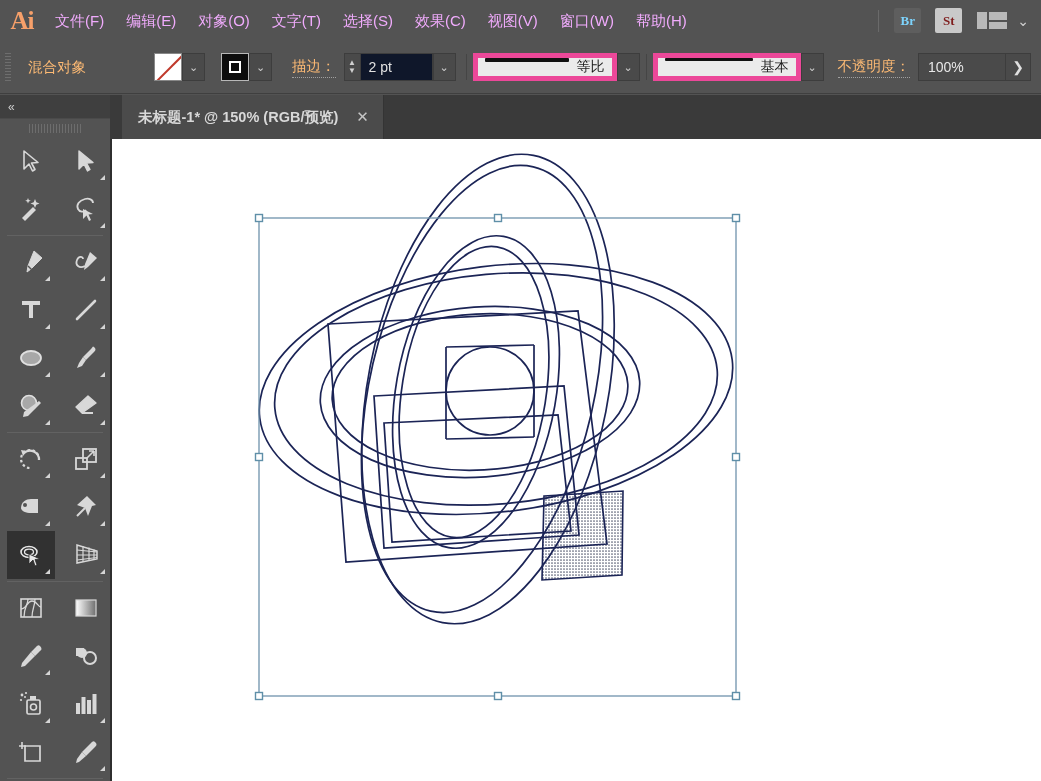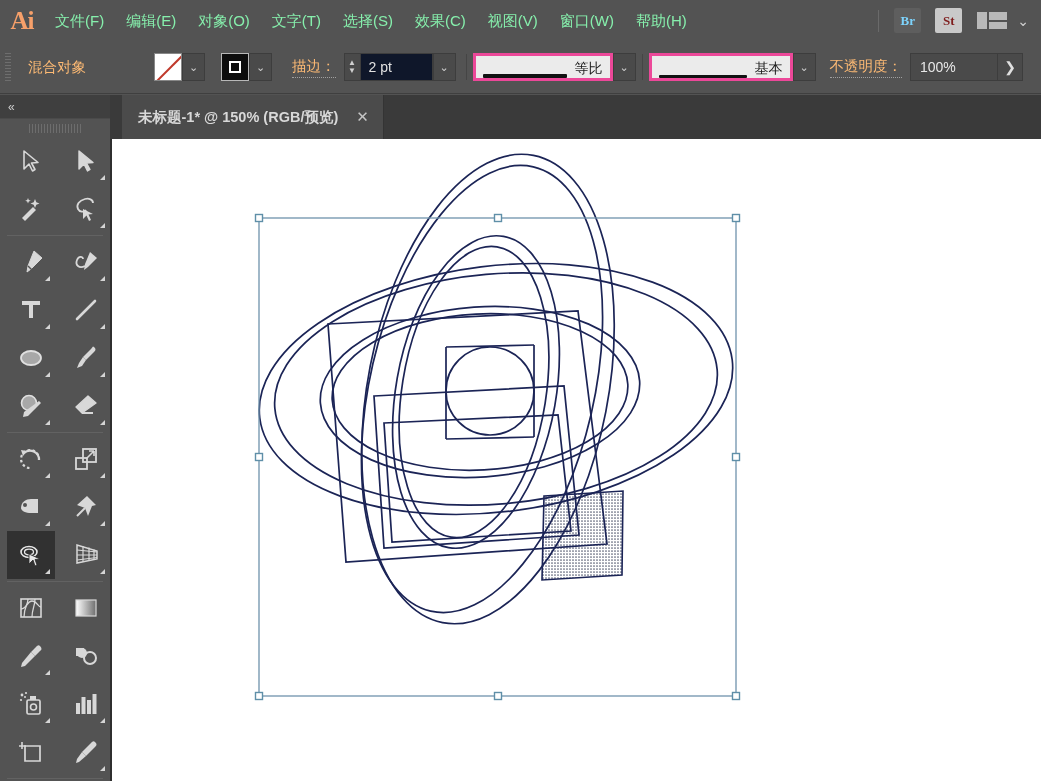--- a/index.html
+++ b/index.html
@@ -19,21 +19,21 @@
   }
   .ai-logo {
     width: 44px; height: 41px;
     display: flex; align-items: center; justify-content: center;
     color: #f7a06a; font-size: 25px; font-weight: bold;
     font-family: "Liberation Serif", "DejaVu Serif", serif;
     letter-spacing: -1px;
   }
   .menu-item {
     padding: 0 11px; height: 41px; line-height: 41px;
-    color: #86efac; font-size: 15px; white-space: nowrap;
+    color: #f0abfc; font-size: 15px; white-space: nowrap;
     cursor: default;
   }
   .menubar-spacer { flex: 1; }
   .mb-divider {
     width: 1px; height: 22px; background: #6a6a6a; margin: 0 8px;
   }
   .app-badge {
     width: 27px; height: 25px; margin: 0 7px;
     display: flex; align-items: center; justify-content: center;
     font-size: 13px; font-weight: bold;
@@ -97,22 +97,22 @@
     border: 1px solid #3d3d3d;
   }
   .num-field {
     height: 28px; background: #0f172a; color: #e2e2e2;
     font-size: 14px; display: flex; align-items: center;
     padding: 0 8px; border: 1px solid #3d3d3d; border-left: none;
     min-width: 72px;
   }
   .profile-select {
     height: 28px; background: #ebebeb; color: #1a1a1a;
-    font-size: 14px; display: flex; align-items: flex-end;
-    padding: 0 7px; gap: 8px; border: 3px solid #ec4899;
+    font-size: 14px; display: flex; align-items: flex-start;
+    padding: 0 7px; gap: 8px; border: 5px solid #ec4899;
   }
   .profile-line {
     width: 84px; height: 4px; background: #111; border-radius: 1px;
   }
   .profile-line.thin { height: 3px; width: 88px; }
   .opacity-field {
     height: 28px; background: #4a4a4a; color: #e8e8e8;
     font-size: 14px; display: flex; align-items: center;
     padding: 0 9px; border: 1px solid #3d3d3d; min-width: 88px;
   }

